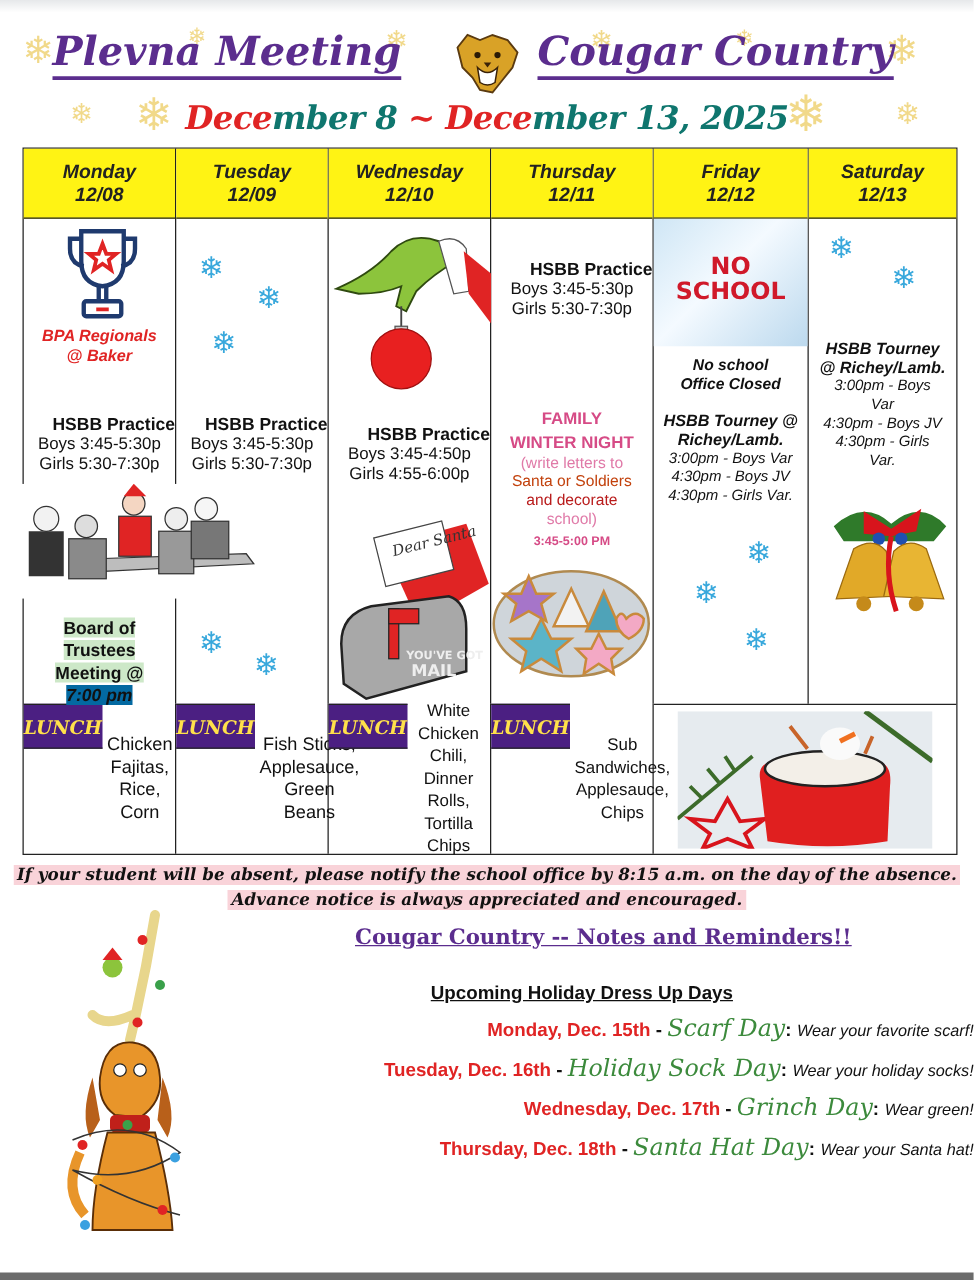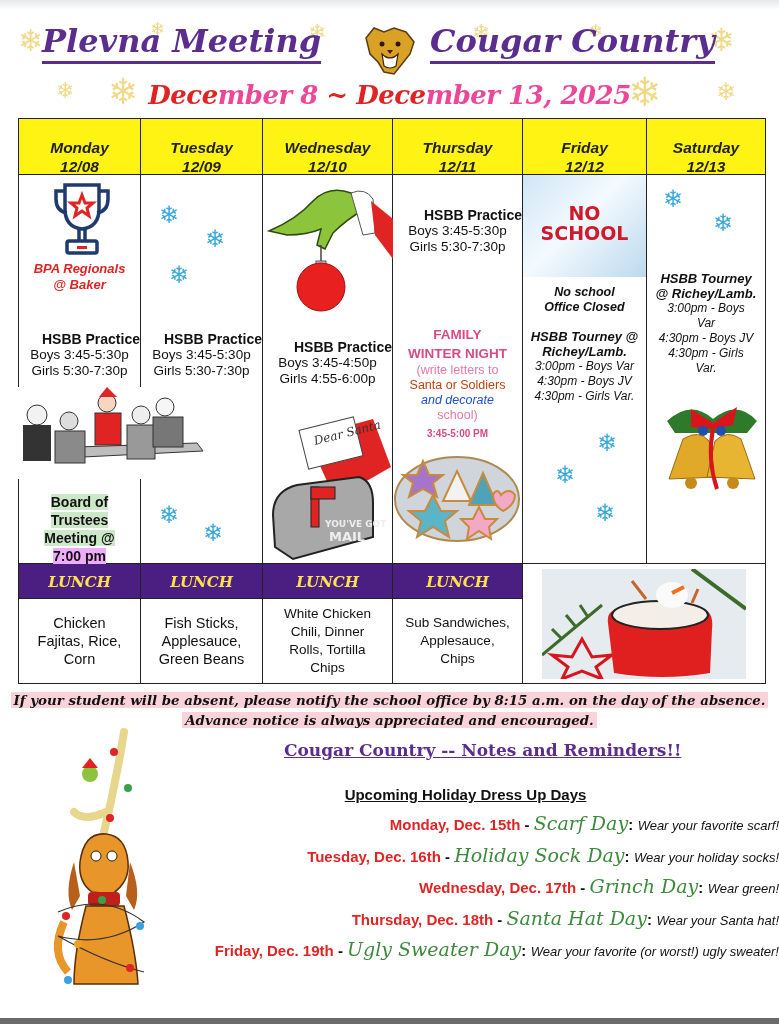--- a/index.html
+++ b/index.html
@@ -18,38 +18,38 @@
   }
   .title-left { left: 42px; }
   .title-right { left: 430px; }
   .cougar {
     position: absolute; left: 360px; top: 2px; width: 58px; height: 52px;
   }
   .date-line {
     position: absolute; top: 80px; left: 0; width: 779px; text-align: center;
     font-family: "DejaVu Serif", serif; font-weight: bold; font-style: italic; font-size: 26px; letter-spacing: -0.5px;
   }
-  .red { color: #e02424; } .green { color: #ec4899; }
+  .red { color: #e02424; } .green { color: #0f766e; }
 
   
   .cal { position: absolute; left: 18px; top: 118px; width: 748px; border: 1.5px solid #222; }
   .cal-cols { display: flex; }
   .day-col { border-right: 1.5px solid #222; position: relative; }
   .day-col:last-child { border-right: none; }
   .day-head {
     background: #fff314; height: 56px; border-bottom: 1.5px solid #222; text-align: center;
-    font-style: italic; font-weight: bold; font-size: 15.5px; line-height: 19px; padding-top: 19px; color: #222;
+    font-style: italic; font-weight: bold; font-size: 15.5px; line-height: 19px; padding-top: 9px; color: #222;
   }
   .day-body { height: 388px; position: relative; text-align: center; font-size: 13.5px; }
   .hsbb-title { font-weight: bold; font-size: 14px; text-align: right; }
   .hsbb-line { font-size: 13.5px; line-height: 16px; }
   .flake { position: absolute; color: #38a8dc; font-size: 24px; line-height: 1; }
 
   .lunch-row { display: flex; height: 120px; }
-  .lunch-col { border-right: 1.5px solid #222; display: flex; flex-direction: column; }
+  .lunch-col { border-right: 1.5px solid #222; display: flex; flex-direction: row; }
   .lunch-head {
     background: #4b1f82; height: 36px; color: #ffe14a; text-align: center; font-family: "DejaVu Serif", serif;
     font-style: italic; font-weight: bold; font-size: 15px; line-height: 36px; border-top: 1.5px solid #222; border-bottom: 1.5px solid #222;
   }
   .lunch-body { flex: 1; display: flex; align-items: center; justify-content: center; text-align: center; font-size: 14.5px; line-height: 18px; padding: 0 4px; }
 
   
   .notice {
     position: absolute; left: 0; top: 690px; width: 779px; text-align: center;
     font-family: "DejaVu Serif", serif; font-weight: bold; font-style: italic; font-size: 13.4px; line-height: 20px; color: #111;
@@ -143,21 +143,21 @@
           <rect x="78" y="26" width="26" height="32" fill="#e02424" stroke="#333"></rect>
           <circle cx="124" cy="28" r="9" fill="#eee" stroke="#333"></circle>
             <rect x="110" y="38" width="28" height="34" fill="#999" stroke="#333"></rect>
           <circle cx="148" cy="20" r="9" fill="#f6f6f6" stroke="#333"></circle>
             <rect x="136" y="30" width="30" height="30" fill="#777" stroke="#333"></rect>
         </svg>
         <div style="position:absolute;top:318px;width:100%;font-weight:bold;font-size:14px;line-height:18px;">
           <div><span style="background:#cde8c8;">Board of</span></div>
           <div><span style="background:#cde8c8;">Trustees</span></div>
           <div><span style="background:#cde8c8;">Meeting @</span></div>
-          <div><span style="background:#f0abfc;">7:00 pm</span></div>
+          <div><span style="background:#0369a1;font-style:italic;">7:00 pm</span></div>
         </div>
       </div>
     </div>
 
     <div class="day-col" style="width:122px;">
       <div class="day-head">
         <div>Tuesday</div>
         <div>12/09</div>
       </div>
       <div class="day-body">
@@ -215,21 +215,21 @@
         <div style="position:absolute;top:32px;width:100%;">
           <div class="hsbb-title">HSBB Practice</div>
           <div class="hsbb-line">Boys 3:45-5:30p</div>
           <div class="hsbb-line">Girls 5:30-7:30p</div>
         </div>
         <div style="position:absolute;top:150px;width:100%;color:#d64b86;">
           <div style="font-weight:bold;font-size:13.5px;line-height:20px;">FAMILY</div>
           <div style="font-weight:bold;font-size:13.5px;line-height:18px;">WINTER NIGHT</div>
           <div style="font-size:12.5px;line-height:15px;color:#e07aa8;">(write letters to</div>
           <div style="font-size:12.5px;line-height:15px;color:#c2410c;">Santa or Soldiers</div>
-          <div style="font-size:12.5px;line-height:15px;color:#1d4ed8;font-style:italic;">and decorate</div>
+          <div style="font-size:12.5px;line-height:15px;color:#b91c1c;">and decorate</div>
           <div style="font-size:12.5px;line-height:15px;color:#e07aa8;">school)</div>
           <div style="font-weight:bold;font-size:10px;line-height:22px;">3:45-5:00 PM</div>
         </div>
         <svg style="position:absolute;left:0;top:276px;" width="130" height="92" viewBox="0 0 130 92">
           <ellipse cx="64" cy="48" rx="62" ry="42" fill="#cfd5da" stroke="#b08a50" stroke-width="2"></ellipse>
           <path d="M30 10 L36 24 L50 24 L40 32 L44 46 L30 38 L16 46 L20 32 L10 24 L24 24 Z" fill="#a675c9" stroke="#c98a3c" stroke-width="2"></path>
           <path d="M64 20 L78 50 L50 50 Z" fill="#f2f2f2" stroke="#c98a3c" stroke-width="2"></path>
           <path d="M90 22 L104 54 L76 54 Z" fill="#4fa3b8" stroke="#c98a3c" stroke-width="2"></path>
           <path d="M40 44 L48 60 L64 60 L52 70 L56 86 L40 76 L24 86 L28 70 L16 60 L32 60 Z" fill="#5bb4c8" stroke="#c98a3c" stroke-width="2"></path>
           <path d="M86 56 L92 68 L104 68 L96 76 L98 88 L86 80 L74 88 L76 76 L68 68 L80 68 Z" fill="#f3a9c5" stroke="#c98a3c" stroke-width="2"></path>
@@ -392,18 +392,15 @@
   </div>
   <div class="dress-item">
     <span class="d-date">Tuesday, Dec. 16th</span><span class="d-dash"> - </span><span class="d-theme">Holiday Sock Day</span><span class="d-dash">:</span> <span class="d-desc">Wear your holiday socks!</span>
   </div>
   <div class="dress-item">
     <span class="d-date">Wednesday, Dec. 17th</span><span class="d-dash"> - </span><span class="d-theme">Grinch Day</span><span class="d-dash">:</span> <span class="d-desc">Wear green!</span>
   </div>
   <div class="dress-item">
     <span class="d-date">Thursday, Dec. 18th</span><span class="d-dash"> - </span><span class="d-theme">Santa Hat Day</span><span class="d-dash">:</span> <span class="d-desc">Wear your Santa hat!</span>
   </div>
-  <div class="dress-item">
-    <span class="d-date">Friday, Dec. 19th</span><span class="d-dash"> - </span><span class="d-theme">Ugly Sweater Day</span><span class="d-dash">:</span> <span class="d-desc">Wear your favorite (or worst!) ugly sweater!</span>
-  </div>
 </div>
 
 <div class="page-bottom"></div>
 
 </body></html>

